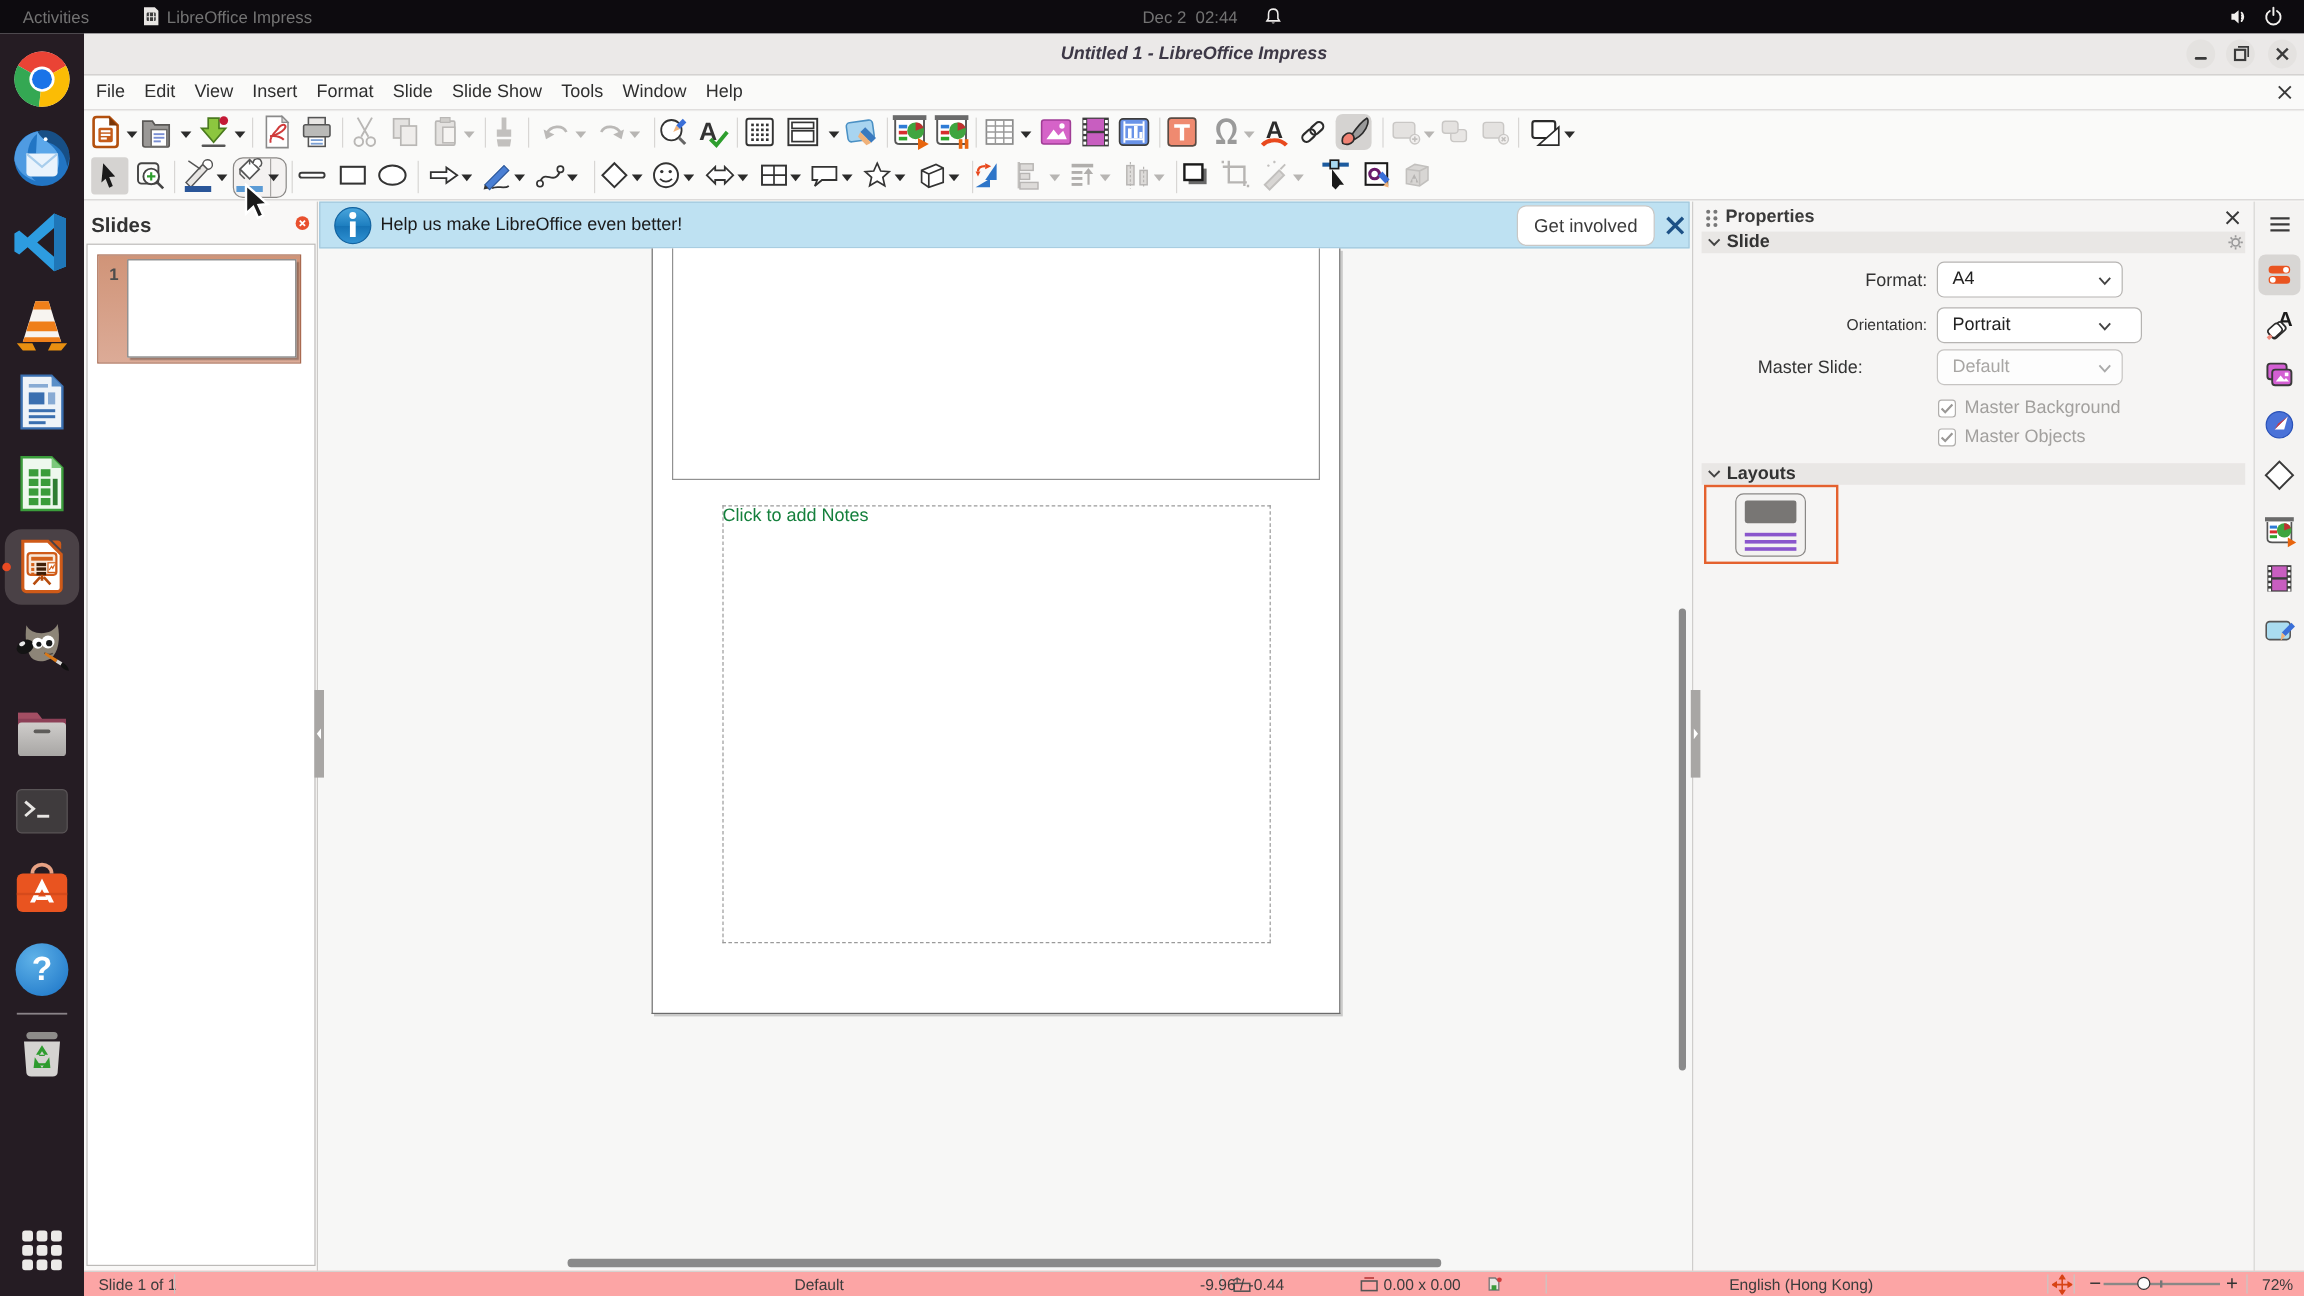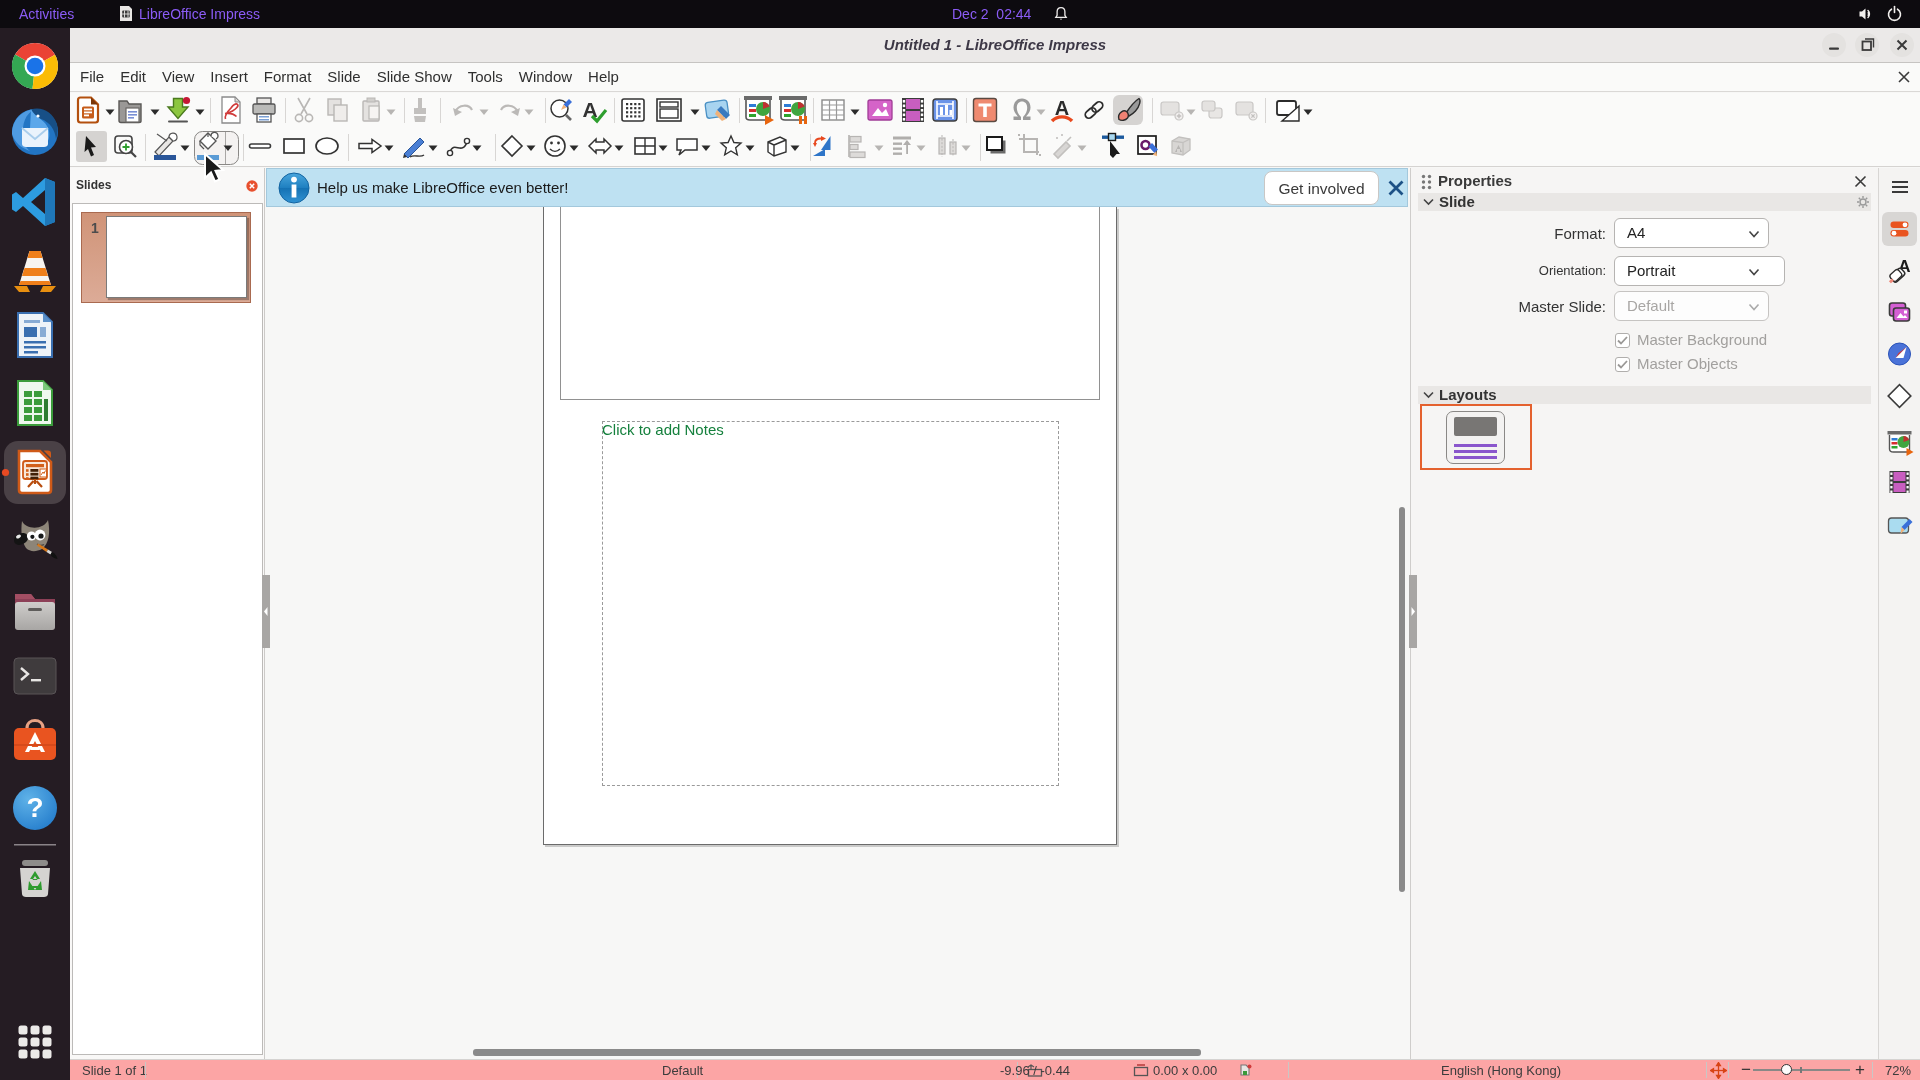--- a/index.html
+++ b/index.html
@@ -1,21 +1,21 @@
 <!DOCTYPE html>
 <html><head>
 <meta charset="utf-8">
 <style>
   * { margin:0; padding:0; box-sizing:border-box; }
   html,body { width:1920px; height:1080px; overflow:hidden; background:#f7f7f6;
     font-family:"Liberation Sans", sans-serif; }
   .abs { position:absolute; }
   svg { display:block; }
   
-  #topbar { left:0; top:0; width:1920px; height:28px; background:#0d0b0f; color:#8b5cf6; font-size:13px; }
+  #topbar { left:0; top:0; width:1920px; height:28px; background:#0d0b0f; color:#737373; font-size:13px; }
   
   #dock { left:0; top:28px; width:70px; height:1052px; background:#251c23; }
   
   #titlebar { left:70px; top:28px; width:1850px; height:35px; background:#ebe9e8; border-bottom:1px solid #c6c4c2; }
   #menubar { left:70px; top:63px; width:1850px; height:29px; background:#fafaf9; border-bottom:1px solid #dad8d6; color:#2f2f2f; }
   #toolbar1 { left:70px; top:93px; width:1850px; height:36px; background:#fafaf9; }
   #toolbar2 { left:70px; top:129px; width:1850px; height:38px; background:#fafaf9; border-bottom:1px solid #d5d3d1; }
   
   #slidespanel { left:70px; top:168px; width:195px; height:891px; background:#f9f8f7; border-right:1px solid #cccac8; }
   #canvas { left:265px; top:168px; width:1145px; height:891px; background:#f7f7f6; }
@@ -592,21 +592,21 @@
 </g>
 <g transform="translate(1111,17)">
   <path d="M-9 -5 L-2 -9 L9 -7 L9 4 L2 9 L-9 7 Z" fill="#d8d6d4" stroke="#c2c0be" stroke-width="1.3"></path>
   <path d="M-9 -5 L2 -3.5 L2 9 M2 -3.5 L9 -7" fill="none" stroke="#c2c0be" stroke-width="1.3"></path>
   <path d="M-4 3 L-1 3 L-1 6 L1 6 L-2.5 -1 L-6 6 L-4 6 Z" fill="#b7b5b3"></path>
 </g>
 </svg>
 </div>
 
 <div id="slidespanel" class="abs">
-  <div class="abs" style="left:6px; top:10px; font-weight:bold; font-size:12px; color:#333;">Slides</div>
+  <div class="abs" style="left:6px; top:10px; font-weight:bold; font-size:17px; color:#333;">Slides</div>
   <svg class="abs" style="left:176px; top:12px;" width="12" height="12" viewBox="0 0 12 12">
     <circle cx="6" cy="6" r="5.7" fill="#e8502e"></circle>
     <path d="M3.8 3.8 L8.2 8.2 M8.2 3.8 L3.8 8.2" stroke="#fff" stroke-width="1.5"></path>
   </svg>
   <div class="abs" style="left:2px; top:35px; width:191px; height:852px; background:#ffffff; border:1px solid #bcbab8;"></div>
 
   <div class="abs" style="left:11px; top:44px; width:170px; height:91px; background:linear-gradient(#d09478,#dcab97); border:1.5px solid #a96a50;"></div>
   <div class="abs" style="left:21px; top:52px; font-size:14px; font-weight:bold; color:#4c4c4c;">1</div>
   <div class="abs" style="left:36px; top:48px; width:141px; height:82px; background:#ffffff; border:1px solid #7a7a7a; box-shadow:2px 2px 1px rgba(0,0,0,0.28);"></div>
 </div>
@@ -695,21 +695,21 @@
   </div>
 
   <div class="abs" style="left:0; top:95px; width:195px; text-align:right; font-size:13px; color:#333;">Orientation:</div>
   <div class="abs" style="left:203px; top:88px; width:171px; height:30px; background:#fff; border:1px solid #b6b4b2; border-radius:6px;">
     <div class="abs" style="left:12px; top:5px; font-size:15px; color:#222;">Portrait</div>
     <svg class="abs" style="left:133px; top:11px;" width="12" height="9" viewBox="0 0 12 9">
         <path d="M1.5 1.5 L6 6.5 L10.5 1.5" fill="none" stroke="#444" stroke-width="1.6"></path>
       </svg>
   </div>
 
-  <div class="abs" style="left:0; top:130px; width:195px; text-align:right; font-size:15px; color:#333;">Master Slide:</div>
+  <div class="abs" style="left:0; top:130px; width:195px; text-align:center; font-size:15px; color:#333;">Master Slide:</div>
   <div class="abs" style="left:203px; top:123px; width:155px; height:30px; background:#fdfdfd; border:1px solid #c6c4c2; border-radius:6px;">
     <div class="abs" style="left:12px; top:5px; font-size:15px; color:#a8a6a4;">Default</div>
     <svg class="abs" style="left:133px; top:11px;" width="12" height="9" viewBox="0 0 12 9">
         <path d="M1.5 1.5 L6 6.5 L10.5 1.5" fill="none" stroke="#aaa" stroke-width="1.6"></path>
       </svg>
   </div>
 
   <div class="abs" style="left:204px; top:165px; width:15px; height:15px; background:#fff; border:1px solid #b0aeac; border-radius:3px;"></div>
   <svg class="abs" style="left:206px; top:168px;" width="11" height="10" viewBox="0 0 11 10">
       <path d="M1 4.5 L4 7.5 L10 1" fill="none" stroke="#9a9896" stroke-width="1.8"></path>

